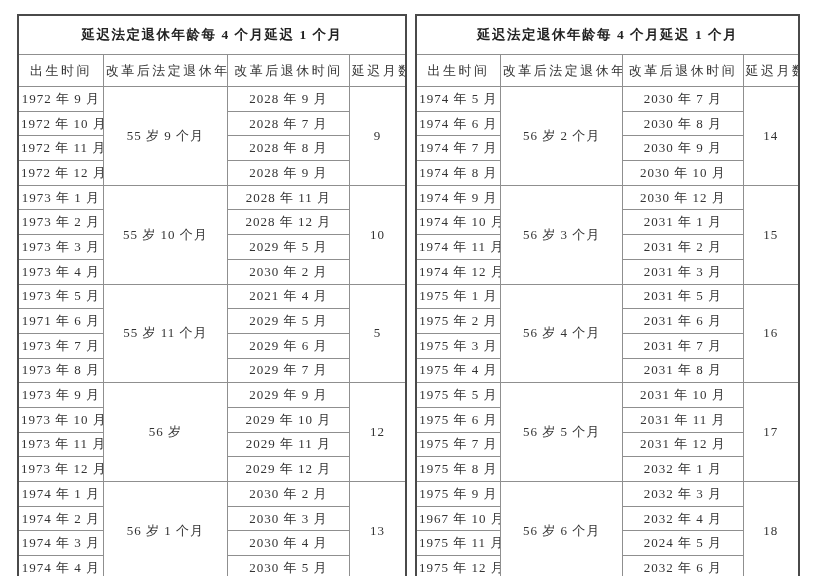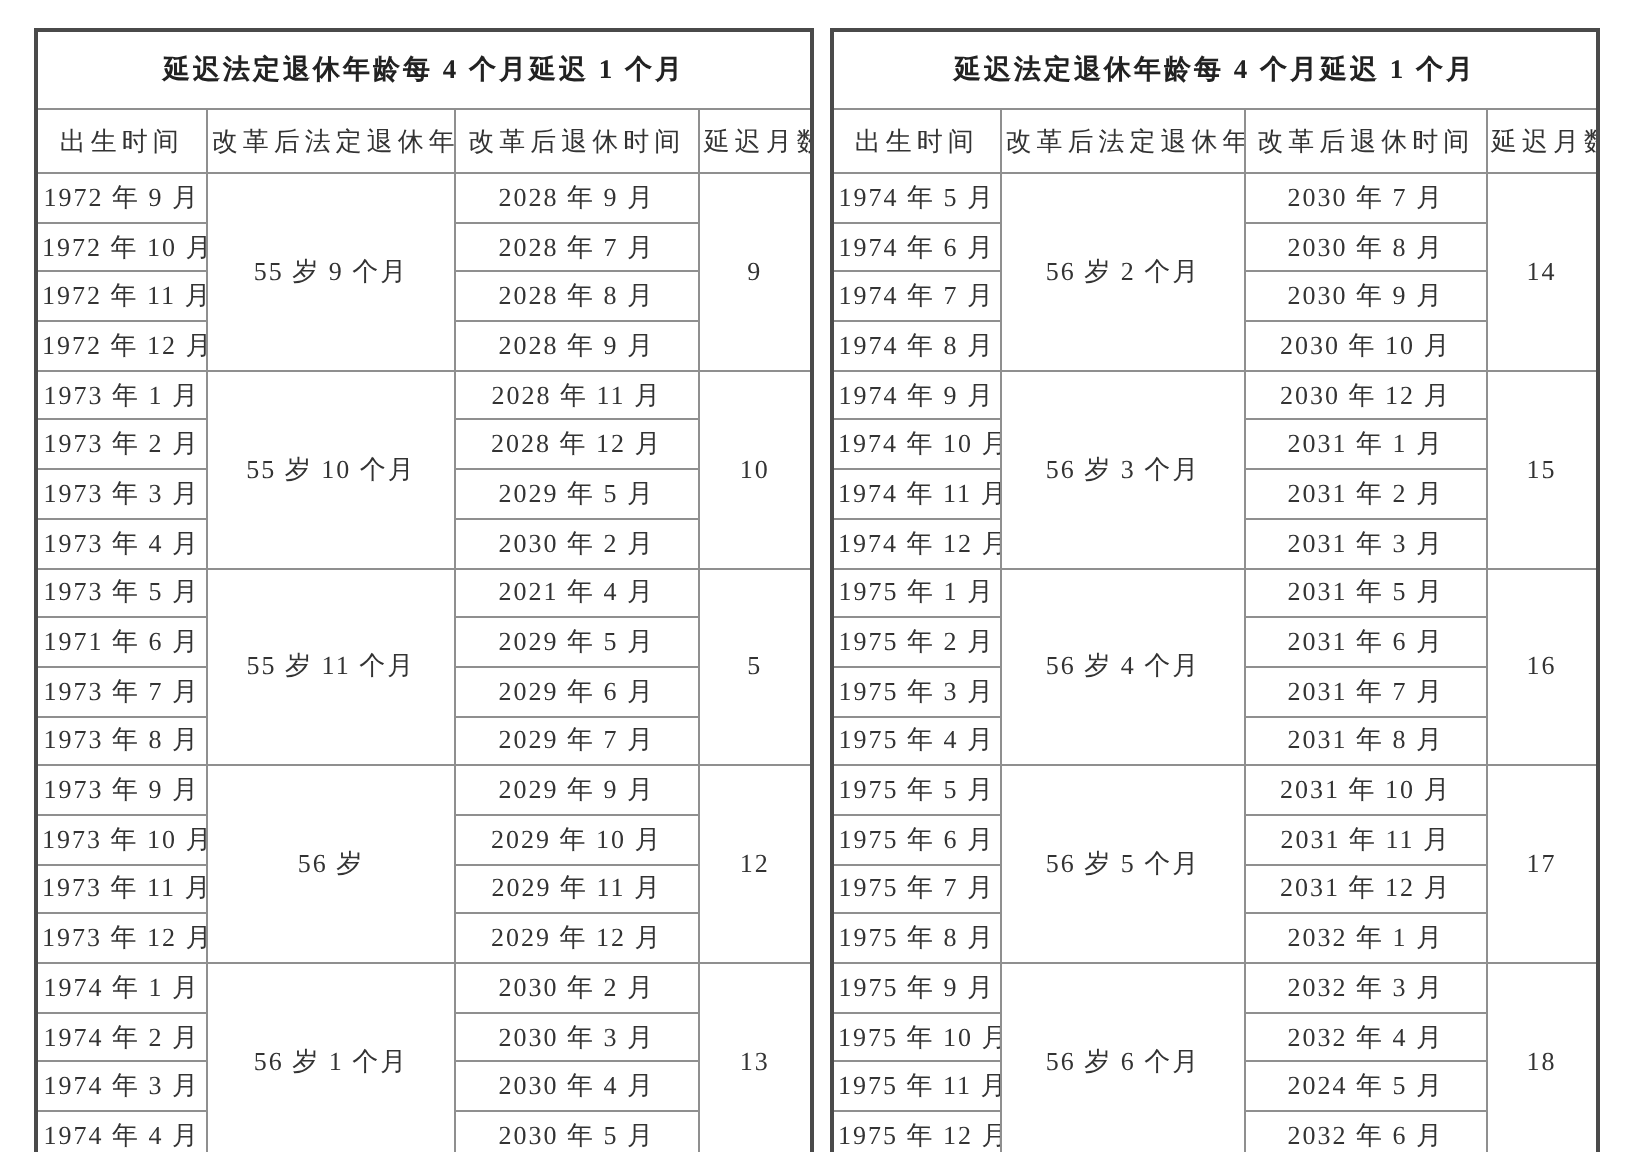--- a/index.html
+++ b/index.html
@@ -268,21 +268,21 @@
             <td>1975 年 8 月</td>
             <td>2032 年 1 月</td>
           </tr>
           <tr>
             <td>1975 年 9 月</td>
             <td rowspan="4">56 岁 6 个月</td>
             <td>2032 年 3 月</td>
             <td rowspan="4">18</td>
           </tr>
           <tr>
-            <td>1975 年 10 月</td>
+            <td>1967 年 10 月</td>
             <td>2032 年 4 月</td>
           </tr>
           <tr>
             <td>1975 年 11 月</td>
             <td>2024 年 5 月</td>
           </tr>
           <tr>
             <td>1975 年 12 月</td>
             <td>2032 年 6 月</td>
           </tr>

